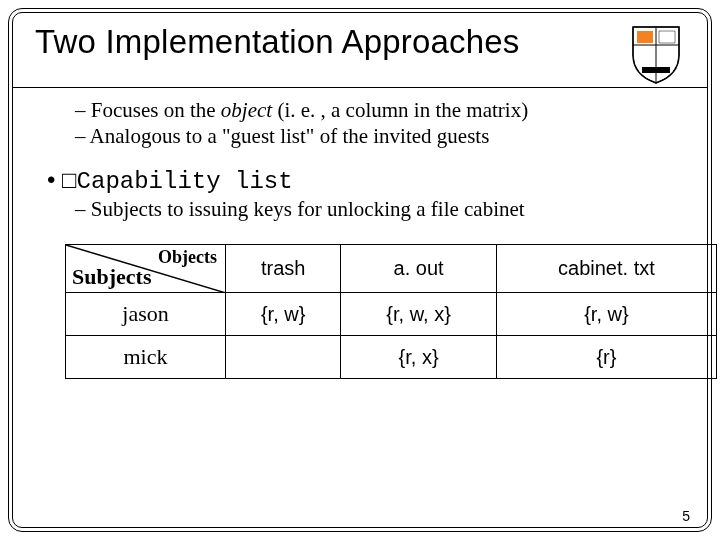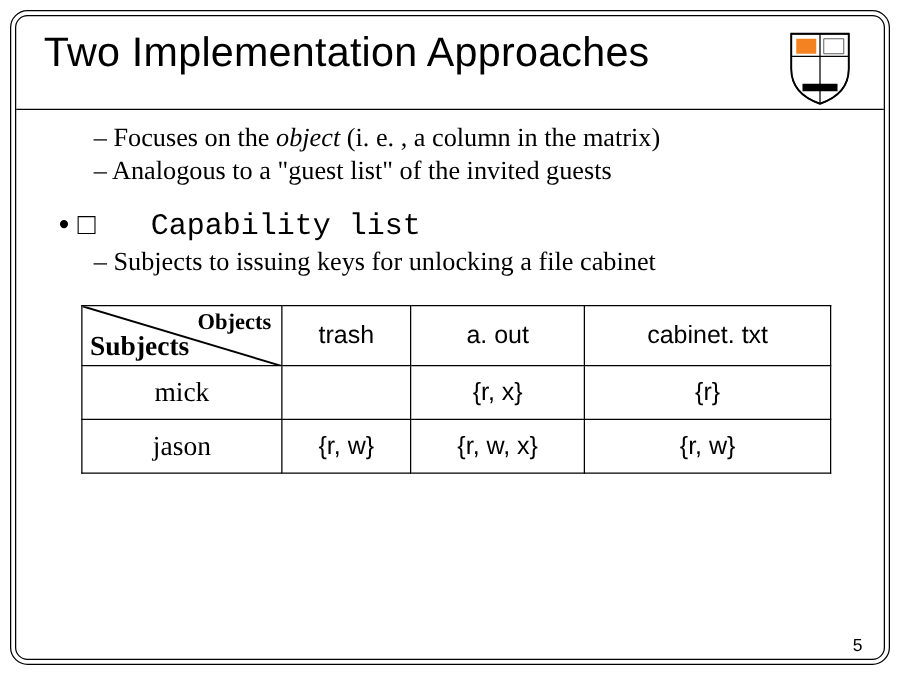--- a/index.html
+++ b/index.html
@@ -53,26 +53,26 @@
   }
   .l1::before {
     content: "• ";
   }
   .l2 {
     font-size: 21px;
     margin: 1px 0 1px 40px;
     font-family: Liberation Serif, serif;
   }
   .l2::before { content: "– "; }
-  .caplist-label { font-family: "Courier New", monospace; padding-left: 44px; }
+  .caplist-label { font-family: "Courier New", monospace; }
   i { font-style: italic; }
   table.matrix {
     border-collapse: collapse;
     margin: 22px 0 0 30px;
-    width: 600px;
+    width: 652px;
     font-size: 20px;
   }
   table.matrix td, table.matrix th {
     border: 1.5px solid #000;
     padding: 8px 6px;
     text-align: center;
     vertical-align: middle;
     font-weight: normal;
   }
   .corner-cell {
@@ -140,29 +140,29 @@
               <line x1="0" y1="0" x2="160" y2="48" stroke="#000" stroke-width="1.5"></line>
             </svg>
         <span class="corner-top">Objects</span>
         <span class="corner-bottom">Subjects</span>
       </td>
       <td>trash</td>
       <td>a. out</td>
       <td>cabinet. txt</td>
     </tr>
     <tr>
+      <td class="subj-cell">jason</td>
+      <td>{r, w}</td>
+      <td>{r, w, x}</td>
+      <td>{r, w}</td>
+    </tr>
+    <tr>
       <td class="subj-cell">mick</td>
       <td></td>
       <td>{r, x}</td>
       <td>{r}</td>
-    </tr>
-    <tr>
-      <td class="subj-cell">jason</td>
-      <td>{r, w}</td>
-      <td>{r, w, x}</td>
-      <td>{r, w}</td>
     </tr>
   </tbody>
     </table>
 
 </div>
 
 <div class="pagenum">5</div>
 
 </body></html>

